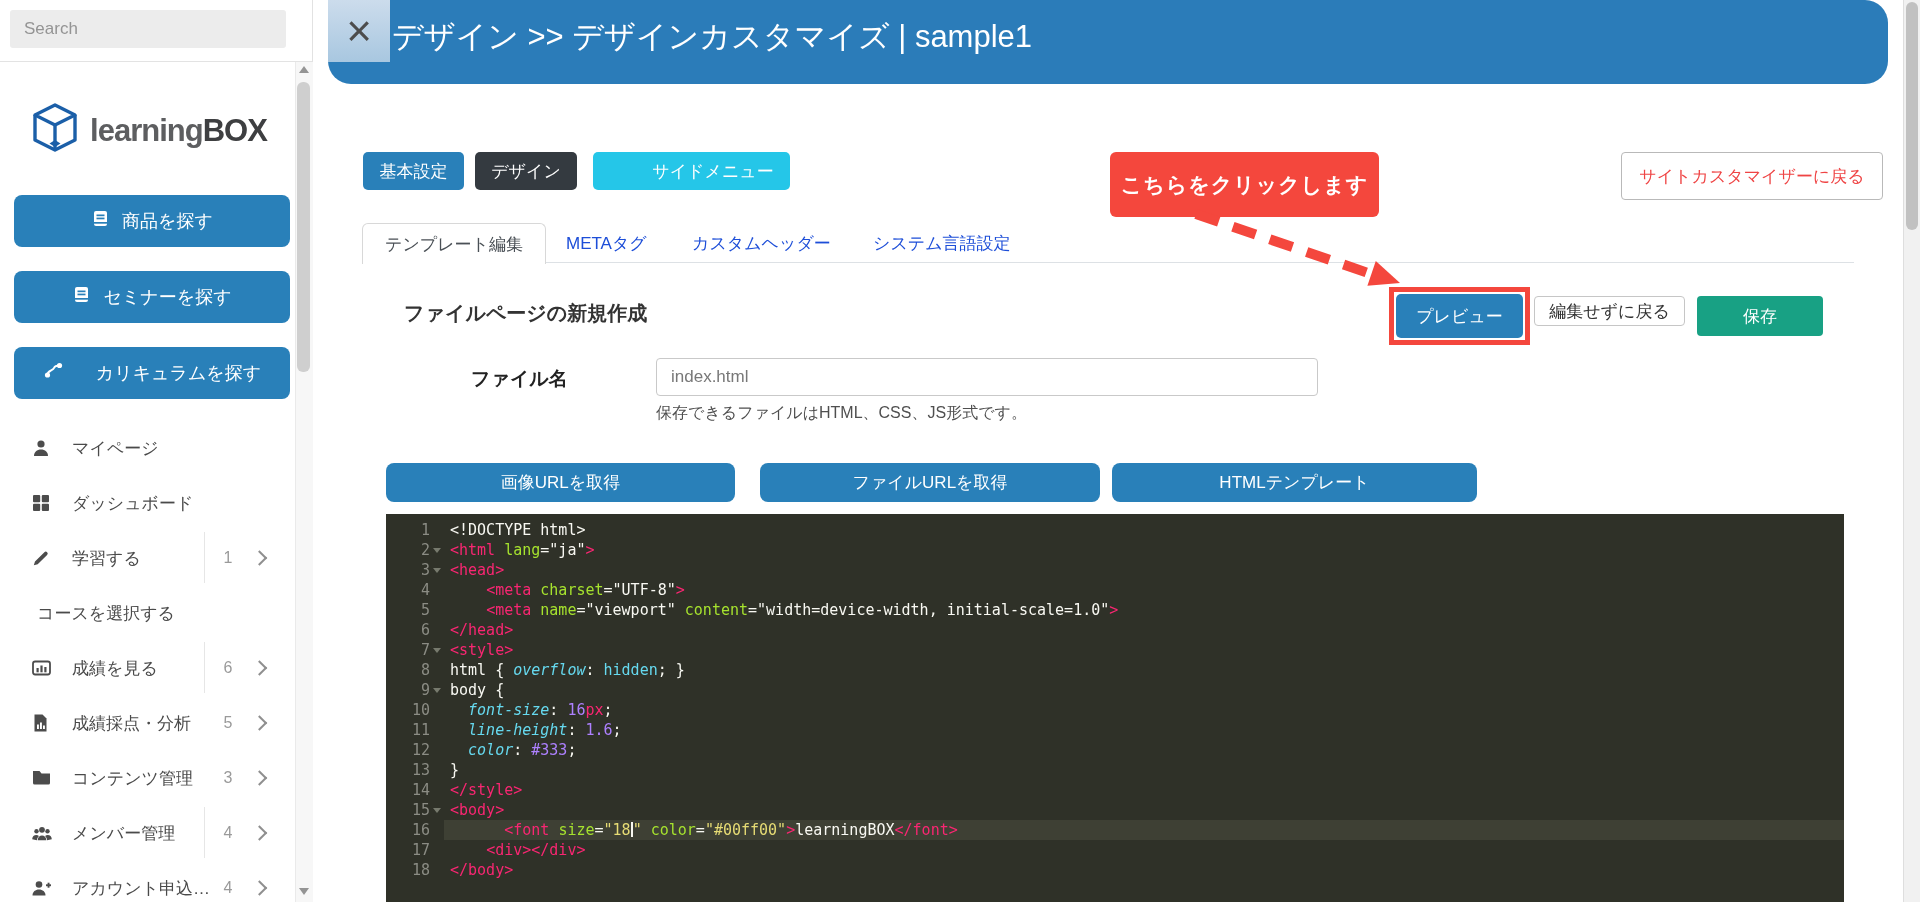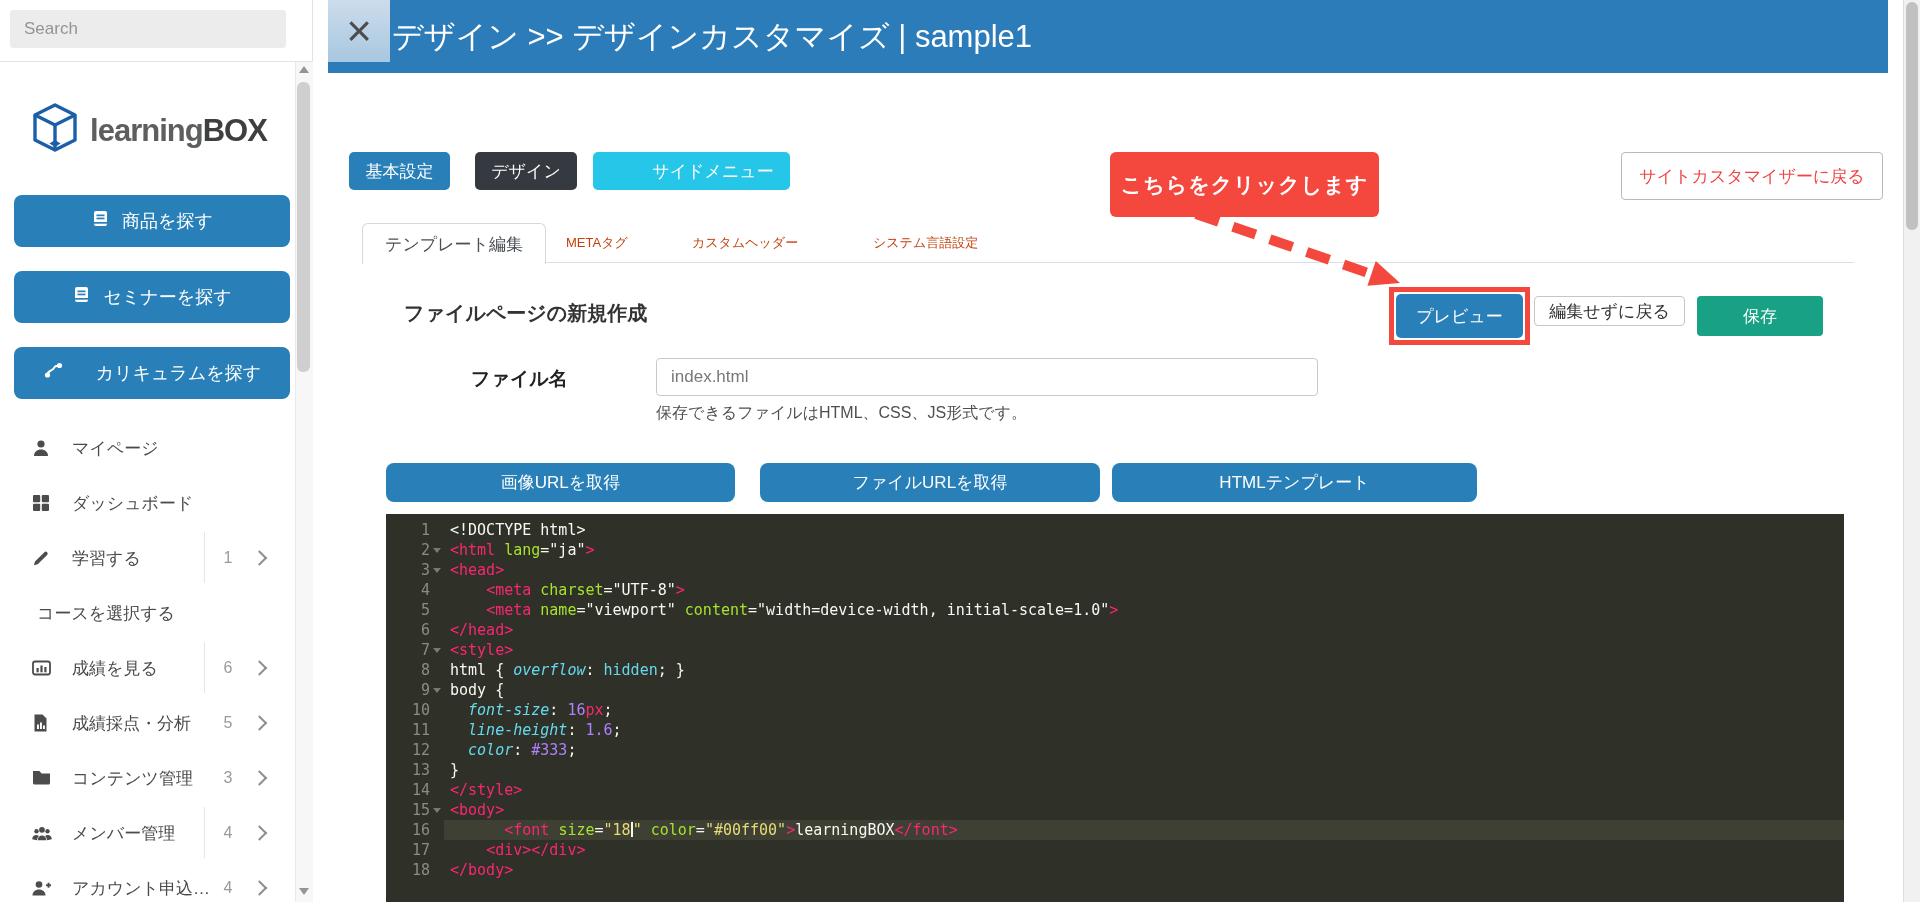--- a/index.html
+++ b/index.html
@@ -35,21 +35,21 @@
   .sb-scroll{position:absolute;left:295px;top:62px;width:17px;height:840px;background:#f7f7f7;
              border-left:1px solid #eaeaea;}
   .tri-up{position:absolute;left:299px;top:66px;width:0;height:0;border-left:5px solid transparent;
           border-right:5px solid transparent;border-bottom:7px solid #949494;}
   .tri-dn{position:absolute;left:299px;top:888px;width:0;height:0;border-left:5px solid transparent;
           border-right:5px solid transparent;border-top:7px solid #949494;}
   .sb-thumb{position:absolute;left:297px;top:82px;width:13px;height:290px;background:#cfcfcf;border-radius:6px;}
 
   
   .modal{position:absolute;left:328px;top:0;width:1560px;height:902px;background:#fff;}
-  .m-header{position:absolute;left:0;top:0;width:1560px;height:73px;background:#2b7cb9;}
+  .m-header{position:absolute;left:0;top:0;width:1560px;height:84px;background:#2b7cb9;border-radius:23px;}
   .m-title{position:absolute;left:64px;top:0;height:73px;display:flex;align-items:center;
            color:#fff;font-size:31px;white-space:nowrap;}
   .close{position:absolute;left:0;top:0;width:62px;height:62px;z-index:3;cursor:pointer;
          background:linear-gradient(#ccdcec,#a8c7e0);display:flex;align-items:center;
          justify-content:center;font-size:44px;line-height:1;color:#4d4d4d;}
 
   .pill{position:absolute;top:152px;height:38px;border-radius:5px;color:#fff;font-size:17px;
         display:flex;align-items:center;justify-content:center;cursor:pointer;}
   .pill.blue{background:#2980b9;} .pill.dark{background:#343a40;} .pill.cyan{background:#25c6e8;padding-left:43px;}
 
@@ -58,22 +58,22 @@
            align-items:center;justify-content:center;letter-spacing:1px;}
   .arrow-svg{position:absolute;left:780px;top:140px;width:420px;height:170px;pointer-events:none;z-index:2;}
 
   .back-customizer{position:absolute;left:1273px;top:152px;width:262px;height:48px;background:#fff;
            border:1px solid #b9b9b9;border-radius:4px;font-size:17px;color:#ef4444;
            font-family:"Liberation Sans",sans-serif;cursor:pointer;margin-left:20px;}
 
   .tab-active{position:absolute;left:34px;top:223px;width:182px;height:40px;background:#fff;
            border:1px solid #d8d8d8;border-bottom:none;border-radius:6px 6px 0 0;z-index:2;
            display:flex;align-items:center;justify-content:center;font-size:17px;color:#4a5056;cursor:pointer;}
-  .tab-link{position:absolute;top:223px;height:40px;display:flex;align-items:center;font-size:13px;
-           color:#c2410c;cursor:pointer;white-space:nowrap;}
+  .tab-link{position:absolute;top:223px;height:40px;display:flex;align-items:center;font-size:17px;
+           color:#1d4ed8;cursor:pointer;white-space:nowrap;}
   .tab-line{position:absolute;left:34px;top:262px;width:1492px;height:1px;background:#dde1e5;}
 
   .section-title{position:absolute;left:76px;top:300px;font-size:20px;font-weight:bold;color:#333;}
 
   .preview-frame{position:absolute;left:1061px;top:287px;width:141px;height:58px;
            border:5px solid #f4473d;box-sizing:border-box;z-index:1;}
   .btn{font-family:"Liberation Sans",sans-serif;cursor:pointer;font-size:17px;}
   .btn-preview{position:absolute;left:1068px;top:294px;width:127px;height:44px;background:#2980b9;
            border:none;border-radius:5px;color:#fff;}
   .btn-backedit{position:absolute;left:1206px;top:296px;width:151px;height:30px;background:#fff;
@@ -254,21 +254,21 @@
     <div class="tri-dn"></div>
   </div>
 
   <div class="modal">
     <div class="m-header">
       <div class="m-title">デザイン &gt;&gt; デザインカスタマイズ | sample1</div>
     </div>
     <div class="close">×</div>
 
     <div id="pills">
-        <div class="pill blue" style="left: 21px; width: 101px;">基本設定</div>
+        <div class="pill blue" style="left: 35px; width: 101px;">基本設定</div>
         <div class="pill dark" style="left: 147px; width: 102px;">デザイン</div>
         <div class="pill cyan" style="left: 265px; width: 154px;">サイドメニュー</div>
       </div>
 
     <div class="callout">こちらをクリックします</div>
     <svg class="arrow-svg" viewBox="0 0 420 170">
       <line x1="88" y1="74" x2="263" y2="134" stroke="#f4473d" stroke-width="10" stroke-dasharray="24 15"></line>
       <polygon points="292,143 259.4,145.7 267.8,121.1" fill="#f4473d"></polygon>
     </svg>
 

